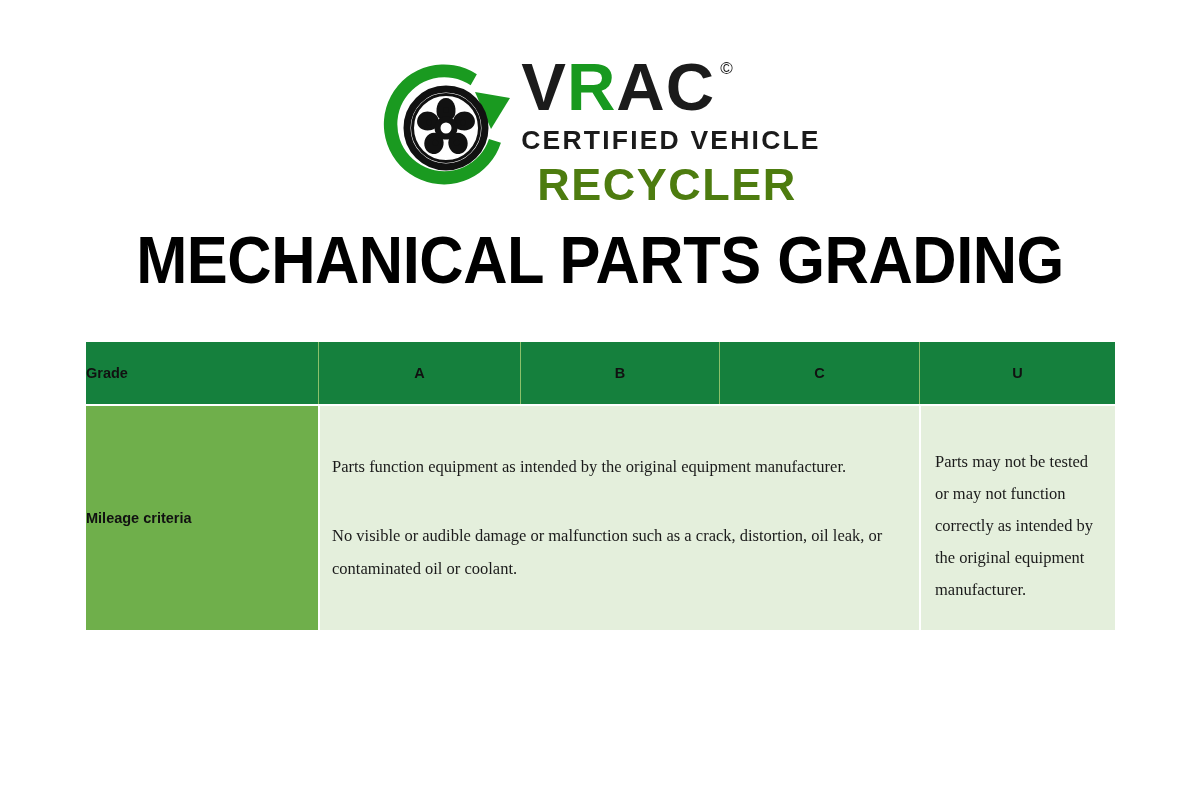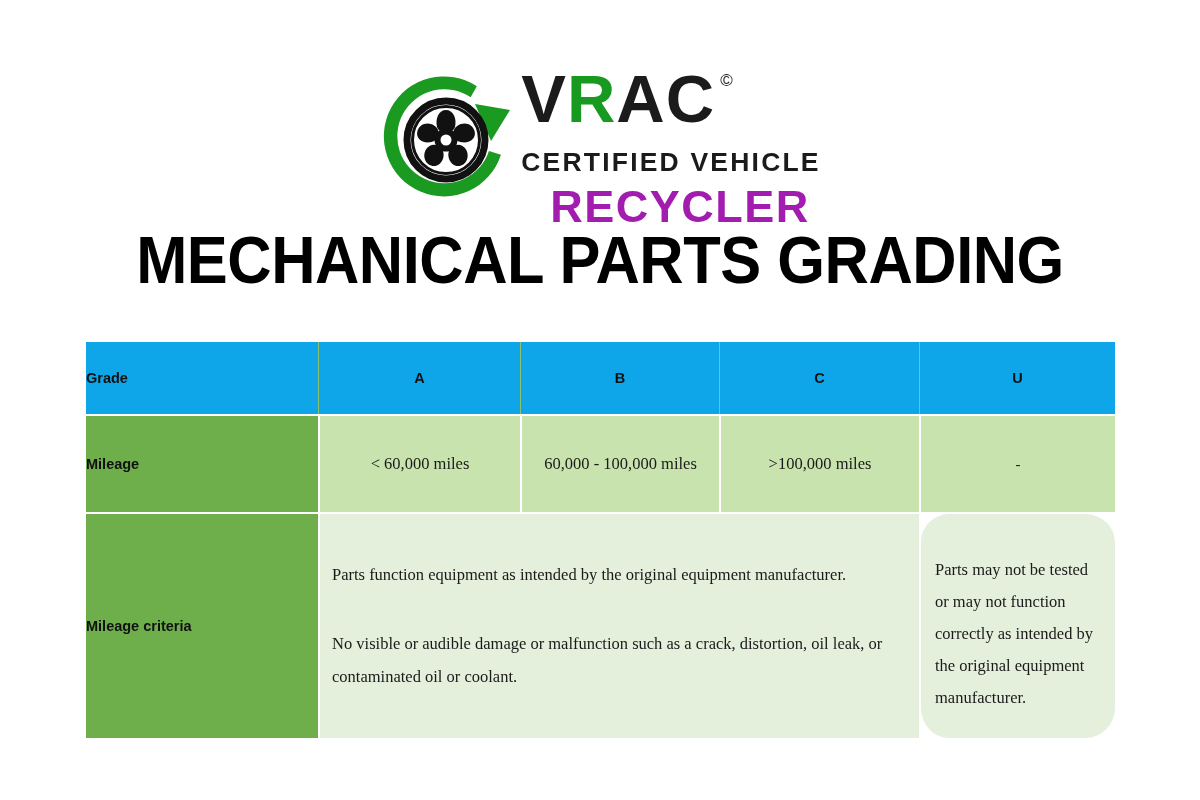--- a/index.html
+++ b/index.html
@@ -12,21 +12,21 @@
     background: #ffffff;
     font-family: "Liberation Sans", sans-serif;
     overflow: hidden;
     position: relative;
   }
 
   
   #logo-block {
     position: absolute;
     left: 0;
-    top: 64px;
+    top: 52px;
     width: 1200px;
     height: 150px;
     display: flex;
     justify-content: center;
     align-items: flex-start;
   }
   .logo-inner {
     display: flex;
     align-items: flex-start;
     height: 148px;
@@ -62,31 +62,31 @@
     margin-left: 5px;
     margin-top: 4px;
     font-family: "Liberation Sans", sans-serif;
   }
   .word-certified {
     font-family: "Liberation Sans", sans-serif;
     font-weight: bold;
     font-size: 26.5px;
     letter-spacing: 2.2px;
     color: #1b1b1b;
-    margin-top: 18px;
+    margin-top: 8px;
     white-space: nowrap;
   }
   .word-recycler {
     font-family: "Liberation Sans", sans-serif;
     font-weight: bold;
     font-size: 45px;
     letter-spacing: 1.5px;
-    color: #a21caf;
+    color: #4d7c0f;
     margin-top: 3px;
-    margin-left: 29px;
+    margin-left: 16px;
     white-space: nowrap;
   }
 
   
   #page-title {
     position: absolute;
     left: 0;
     top: 222px;
     width: 1200px;
     text-align: center;
@@ -106,22 +106,22 @@
     top: 342px;
     width: 1029px;
     border-collapse: separate;
     border-spacing: 0;
   }
   #grading-table td {
     vertical-align: middle;
     padding: 0;
   }
   .hdr {
-    background: #0ea5e9;
-    height: 72px;
+    background: #15803d;
+    height: 62px;
     color: #111111;
     font-weight: bold;
     font-size: 14.5px;
     font-family: "Liberation Sans", sans-serif;
   }
   .hdr-grade {
     padding-left: 12px;
     text-align: left;
   }
   .hdr-letter {
@@ -162,21 +162,20 @@
     border-top: 2px solid #ffffff;
     border-left: 2px solid #ffffff;
     height: 224px;
     font-family: "Liberation Serif", serif;
   }
   .qual-cell .inner { padding: 0 16px 0 12px; }
   .qual-cell p { margin: 0; }
   .qual-cell p.gap { margin-top: 37px; }
   .qual-cell.u-col {
     vertical-align: top;
-    border-radius: 30px;
   }
   .qual-cell.u-col .inner {
     padding: 16px 10px 0 14px;
   }
 </style>
 </head>
 <body>
 
 <div id="logo-block">
   <div class="logo-inner">
@@ -233,27 +232,20 @@
   </colgroup>
   <tbody>
     <tr>
       <td class="hdr hdr-grade">Grade</td>
       <td class="hdr hdr-letter">A</td>
       <td class="hdr hdr-letter">B</td>
       <td class="hdr hdr-letter">C</td>
       <td class="hdr hdr-letter">U</td>
     </tr>
 
-    <tr>
-      <td class="rowlabel">Mileage</td>
-      <td class="mile-cell">&lt; 60,000 miles</td>
-      <td class="mile-cell">60,000 - 100,000 miles</td>
-      <td class="mile-cell">&gt;100,000 miles</td>
-      <td class="mile-cell dash">-</td>
-    </tr>
 
     <tr>
       <td class="rowlabel">Mileage criteria</td>
       <td class="qual-cell" colspan="3">
         <div class="inner">
           <p>Parts function equipment as intended by the original equipment manufacturer.</p>
           <p class="gap">No visible or audible damage or malfunction such as a crack, distortion, oil leak, or contaminated oil or coolant.</p>
         </div>
       </td>
       <td class="qual-cell u-col">

